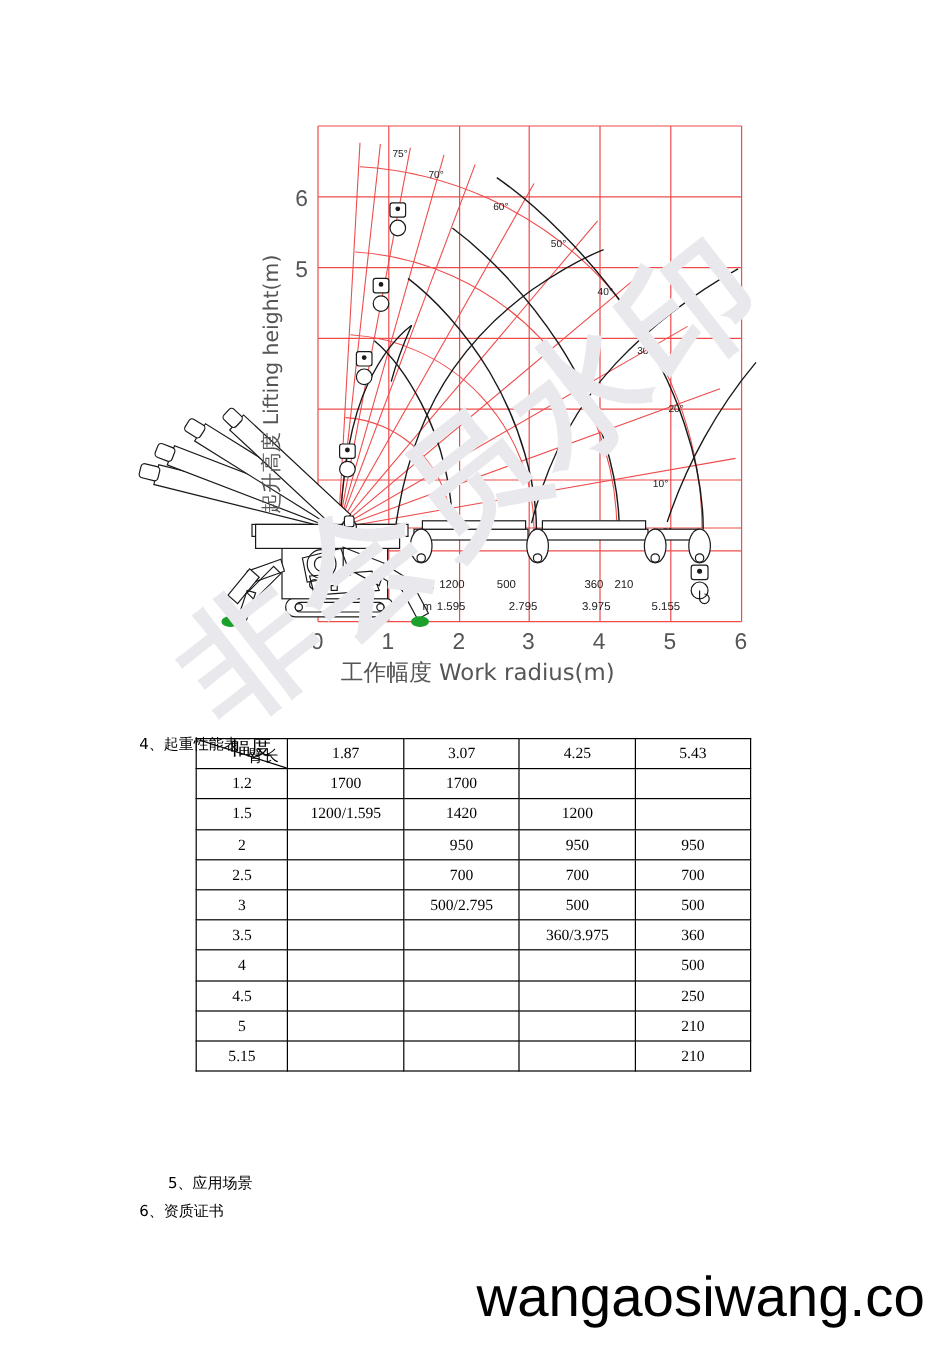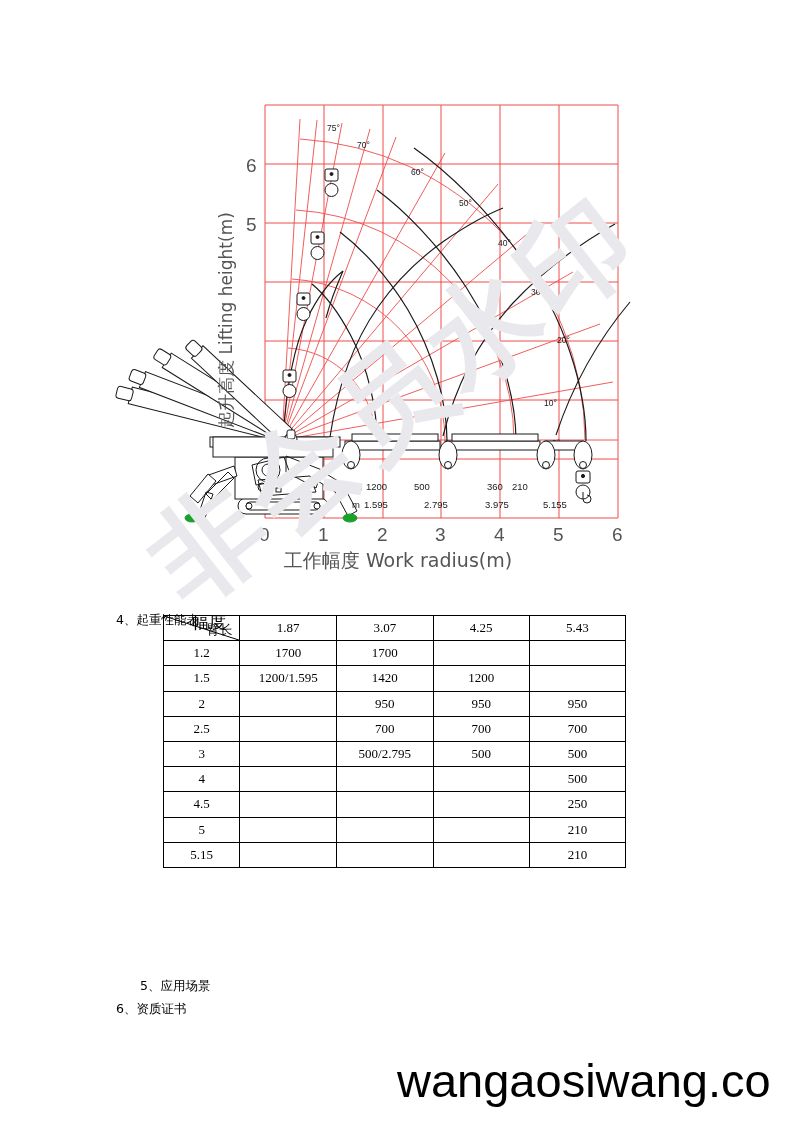--- a/index.html
+++ b/index.html
@@ -298,20 +298,27 @@
         <td class="datacol">700</td>
       </tr>
       <tr>
         <td class="rowhead">3</td>
         <td class="datacol"></td>
         <td class="datacol">500/2.795</td>
         <td class="datacol">500</td>
         <td class="datacol">500</td>
       </tr>
       <tr>
+        <td class="rowhead">3.5</td>
+        <td class="datacol"></td>
+        <td class="datacol"></td>
+        <td class="datacol">360/3.975</td>
+        <td class="datacol">360</td>
+      </tr>
+      <tr>
         <td class="rowhead">4</td>
         <td class="datacol"></td>
         <td class="datacol"></td>
         <td class="datacol"></td>
         <td class="datacol">500</td>
       </tr>
       <tr>
         <td class="rowhead">4.5</td>
         <td class="datacol"></td>
         <td class="datacol"></td>

